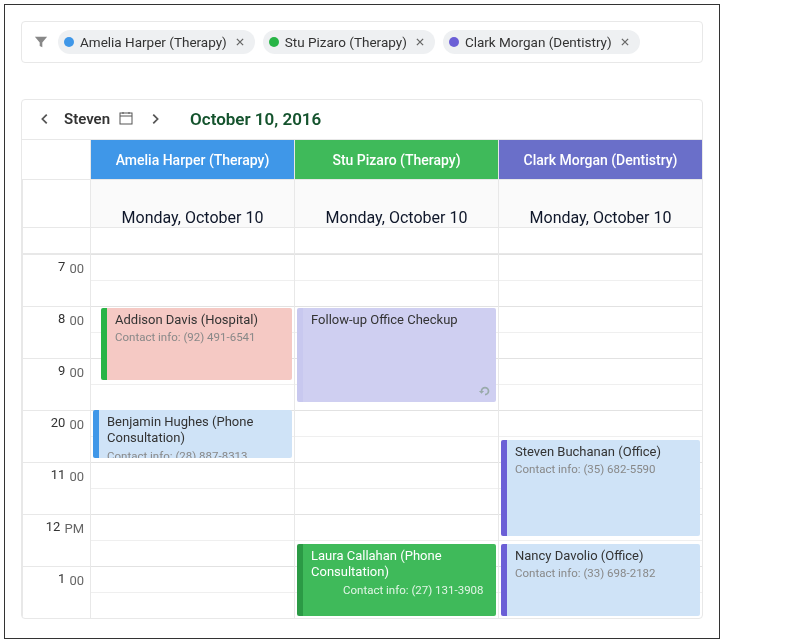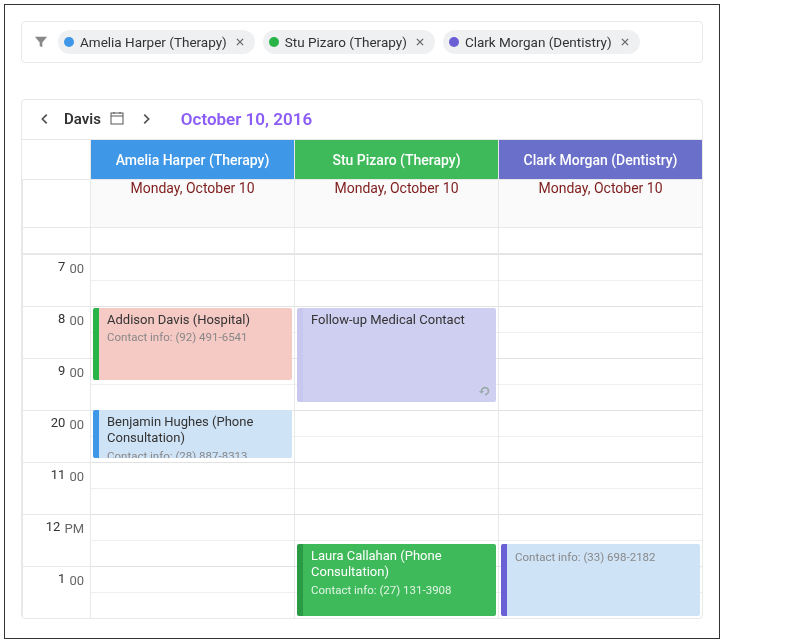--- a/index.html
+++ b/index.html
@@ -11,42 +11,42 @@
 .chip { display: inline-flex; align-items: center; background: #eef0f2; border-radius: 14px; padding: 4px 8px 4px 6px; font-size: 13.5px; color: #333; gap: 6px; }
 .chip .dot { width: 10px; height: 10px; border-radius: 50%; }
 .chip .close { width: 14px; height: 14px; color: #666; cursor: pointer; display: flex; align-items: center; justify-content: center; }
 
 .spacer { height: 36px; }
 
 .sched-card { border: 1px solid #e8e8e8; border-radius: 4px; overflow: hidden; }
 .toolbar { display: flex; align-items: center; padding: 8px 12px; gap: 8px; color: #333; border-bottom: 1px solid transparent; }
 .nav-btn { width: 22px; height: 22px; display: flex; align-items: center; justify-content: center; color: #555; cursor: pointer; }
 .toolbar .today { font-weight: 600; font-size: 15px; }
-.toolbar .date-title { font-weight: 600; font-size: 17px; margin-left: 16px; color: #8b5cf6; }
+.toolbar .date-title { font-weight: 600; font-size: 17px; margin-left: 16px; color: #14532d; }
 .cal-icon { width: 18px; height: 18px; color: #555; }
 
 .cols { display: grid; grid-template-columns: 68px 1fr 1fr 1fr; }
 .cell { border-left: 1px solid #e8e8e8; border-top: 1px solid #e8e8e8; }
 .cell:first-child { border-left: none; }
 
 .res-head { height: 40px; display: flex; align-items: center; justify-content: center; color: #fff; font-size: 14px; font-weight: 500; }
-.date-head { height: 48px; display: flex; align-items: flex-start; justify-content: center; font-size: 14px; color: #7f1d1d; background: #fafafa; }
+.date-head { height: 48px; display: flex; align-items: flex-end; justify-content: center; font-size: 16px; color: #0f172a; background: #fafafa; }
 .time-col { border-right: 0; }
 .time-label { height: 52px; display: flex; align-items: flex-start; justify-content: flex-end; padding: 4px 6px 0 0; font-size: 13px; color: #333; gap: 4px; border-top: 1px solid #e8e8e8; }
 .time-label .minor { font-size: 13px; color: #666; margin-top: 2px; }
 
 .day-col { position: relative; }
 .slot { height: 26px; border-top: 1px solid #efefef; }
 .slot.hour { border-top: 1px solid #e2e2e2; }
 
 .appt { position: absolute; left: 2px; right: 2px; border-left: 6px solid; border-radius: 2px; padding: 4px 8px; font-size: 13px; line-height: 1.25; overflow: hidden; }
 .appt .title { color: #333; }
 .appt .sub { font-size: 11.5px; color: #888; margin-top: 2px; }
 .appt.dark .title { color: #fff; }
-.appt.dark .sub { color: rgba(255,255,255,0.85); }
+.appt.dark .sub { color: rgba(255,255,255,0.85); margin-left: 32px; }
 
 .recur-icon { position: absolute; right: 4px; bottom: 4px; width: 14px; height: 14px; color: #9aa; }
 
 </style>
 </head>
 <body>
 
 <div class="outer">
 
   <div class="filter-bar">
@@ -86,21 +86,21 @@
 
   <div class="spacer"></div>
 
   <div class="sched-card">
     <div class="toolbar">
       <span class="nav-btn">
         <svg viewBox="0 0 16 16" width="14" height="14">
             <path fill="none" stroke="currentColor" stroke-width="2" d="M10 3L5 8l5 5"></path>
           </svg>
       </span>
-      <span class="today">Davis</span>
+      <span class="today">Steven</span>
       <span class="cal-icon">
         <svg viewBox="0 0 16 16" width="16" height="16">
             <rect x="2" y="3" width="12" height="11" fill="none" stroke="currentColor"></rect>
             <path stroke="currentColor" d="M2 6h12M5 2v2M11 2v2"></path>
           </svg>
       </span>
       <span class="nav-btn">
         <svg viewBox="0 0 16 16" width="14" height="14">
             <path fill="none" stroke="currentColor" stroke-width="2" d="M6 3l5 5-5 5"></path>
           </svg>
@@ -175,21 +175,21 @@
           <div class="slot hour"></div>
           <div class="slot"></div>
           <div class="slot hour"></div>
           <div class="slot"></div>
           <div class="slot hour"></div>
           <div class="slot"></div>
           <div class="slot hour"></div>
           <div class="slot"></div>
           <div class="slot hour"></div>
           <div class="slot"></div>
-          <div class="appt" style="top: 54px; height: 72px; background: rgb(245, 201, 196); border-left-color: rgb(40, 180, 70);">
+          <div class="appt" style="top: 54px; height: 72px; background: rgb(245, 201, 196); border-left-color: rgb(40, 180, 70); margin-left: 8px;">
             <div class="title">Addison Davis (Hospital)</div>
             <div class="sub">Contact info: (92) 491-6541</div>
           </div>
           <div class="appt" style="top: 156px; height: 48px; background: rgb(207, 227, 247); border-left-color: rgb(63, 151, 232);">
             <div class="title">Benjamin Hughes (Phone Consultation)</div>
             <div class="sub">Contact info: (28) 887-8313</div>
           </div>
         </div>
       <div class="cell day-col" id="col1">
           <div class="slot hour"></div>
@@ -200,21 +200,21 @@
           <div class="slot"></div>
           <div class="slot hour"></div>
           <div class="slot"></div>
           <div class="slot hour"></div>
           <div class="slot"></div>
           <div class="slot hour"></div>
           <div class="slot"></div>
           <div class="slot hour"></div>
           <div class="slot"></div>
           <div class="appt" style="top: 54px; height: 94px; background: rgb(207, 207, 241); border-left-color: rgb(200, 200, 239);">
-            <div class="title">Follow-up Medical Contact</div>
+            <div class="title">Follow-up Office Checkup</div>
             <span class="recur-icon"><svg viewBox="0 0 16 16" width="14" height="14">
                 <path fill="currentColor" d="M8 3a5 5 0 00-5 5H1l3 3 3-3H5a3 3 0 116 0 3 3 0 01-3 3v2a5 5 0 000-10z"></path>
               </svg></span>
           </div>
           <div class="appt dark" style="top: 290px; height: 72px; background: rgb(63, 186, 90); border-left-color: rgb(43, 154, 69);">
             <div class="title">Laura Callahan (Phone Consultation)</div>
             <div class="sub">Contact info: (27) 131-3908</div>
           </div>
         </div>
       <div class="cell day-col" id="col2">
@@ -225,20 +225,25 @@
           <div class="slot hour"></div>
           <div class="slot"></div>
           <div class="slot hour"></div>
           <div class="slot"></div>
           <div class="slot hour"></div>
           <div class="slot"></div>
           <div class="slot hour"></div>
           <div class="slot"></div>
           <div class="slot hour"></div>
           <div class="slot"></div>
+          <div class="appt" style="top: 186px; height: 96px; background: rgb(207, 227, 247); border-left-color: rgb(107, 95, 214);">
+            <div class="title">Steven Buchanan (Office)</div>
+            <div class="sub">Contact info: (35) 682-5590</div>
+          </div>
           <div class="appt" style="top: 290px; height: 72px; background: rgb(207, 227, 247); border-left-color: rgb(107, 95, 214);">
+            <div class="title">Nancy Davolio (Office)</div>
             <div class="sub">Contact info: (33) 698-2182</div>
           </div>
         </div>
     </div>
   </div>
 
 </div>
 
 </body></html>

